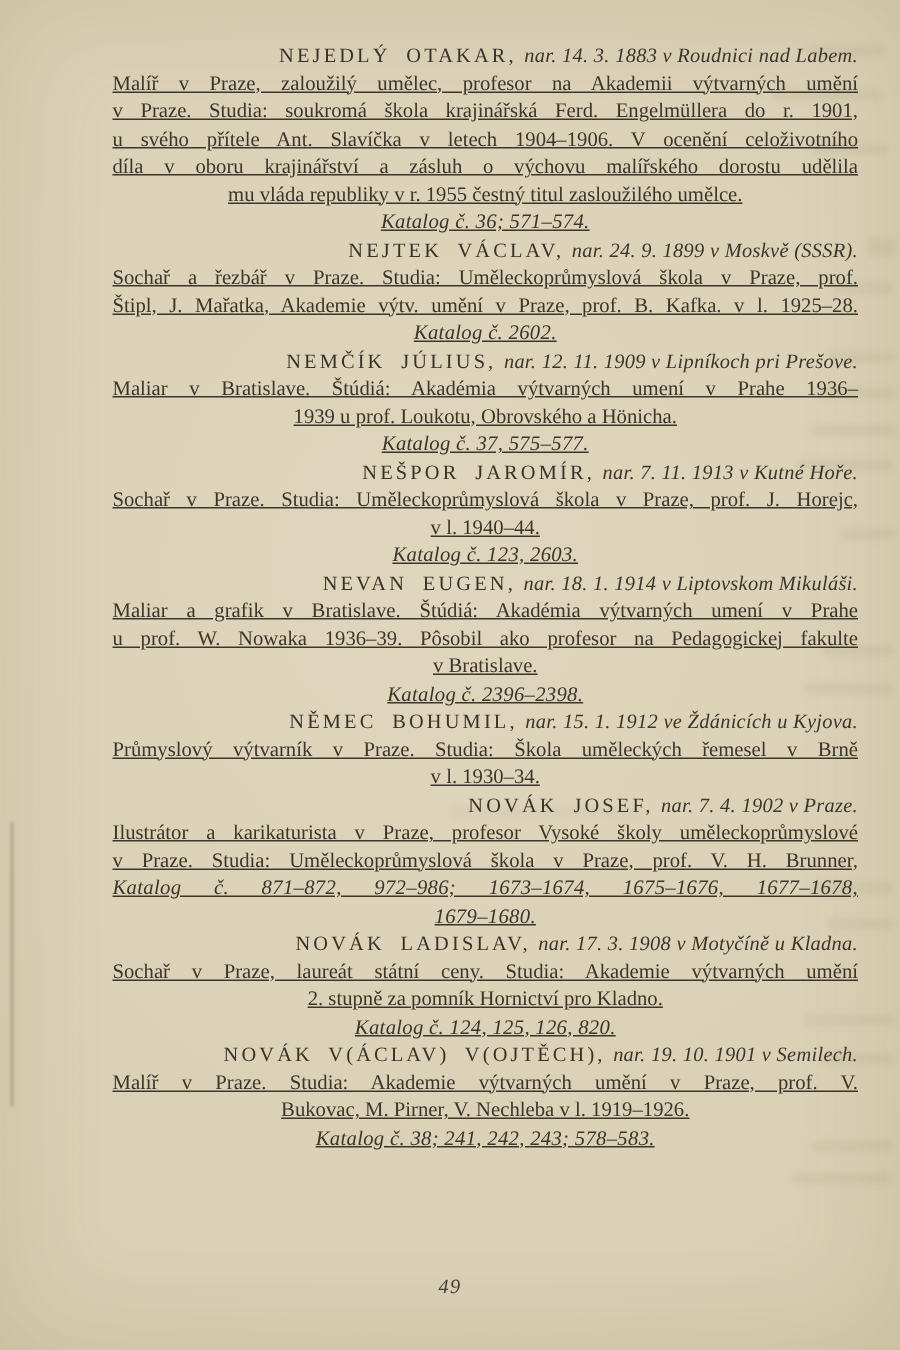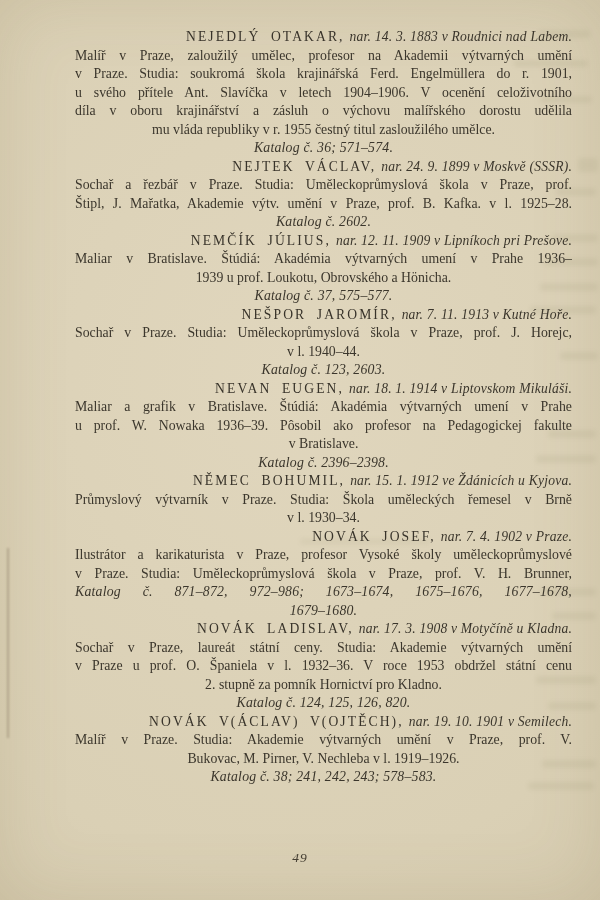--- a/index.html
+++ b/index.html
@@ -56,20 +56,21 @@
     color: #38332a;
   }
   .entry-birth {
     font-style: italic;
     margin-left: 5px;
     letter-spacing: 0.2px;
   }
   .entry-body {
     padding-left: 47px;
     width: 497px;
+    text-decoration: underline;
   }
   .line {
     height: 18.5px;
     line-height: 18.5px;
     font-size: 13.8px;
     text-align: center;
   }
   .line.just {
     text-align: justify;
     text-align-last: justify;
@@ -196,21 +197,20 @@
           <div class="line katalog-line">1679–1680.</div>
         </div>
   </div>
 
   <div class="entry">
     <div class="entry-header">
       <span class="entry-name">NOVÁK LADISLAV,</span><span class="entry-birth">nar. 17. 3. 1908 v Motyčíně u Kladna.</span>
     </div>
     <div class="entry-body">
           <div class="line body-line just">Sochař v Praze, laureát státní ceny. Studia: Akademie výtvarných umění</div>
-          <div class="line body-line just">v Praze u prof. O. Španiela v l. 1932–36. V roce 1953 obdržel státní cenu</div>
           <div class="line body-line">2. stupně za pomník Hornictví pro Kladno.</div>
           <div class="line katalog-line">Katalog č. 124, 125, 126, 820.</div>
         </div>
   </div>
 
   <div class="entry">
     <div class="entry-header">
       <span class="entry-name">NOVÁK V(ÁCLAV) V(OJTĚCH),</span><span class="entry-birth">nar. 19. 10. 1901 v Semilech.</span>
     </div>
     <div class="entry-body">

